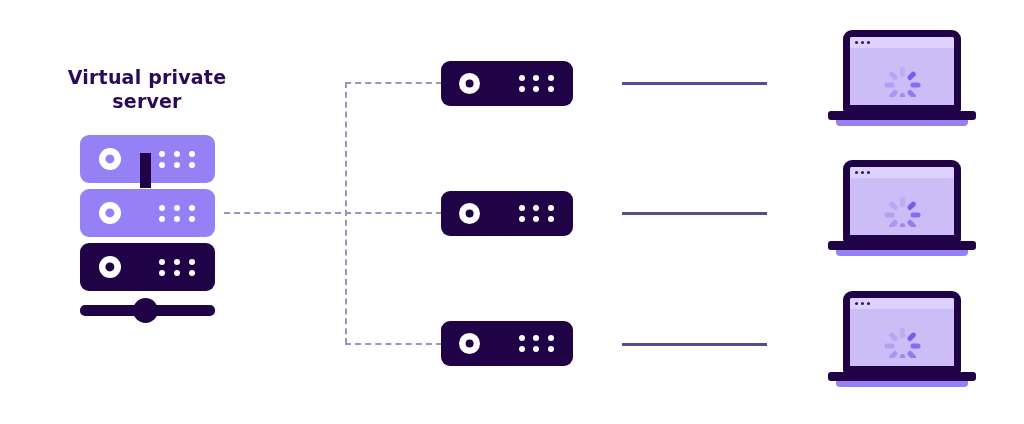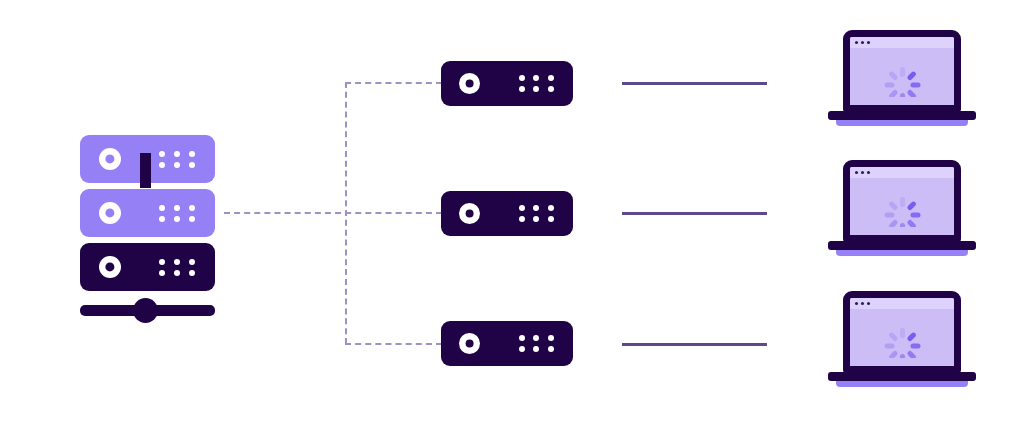--- a/index.html
+++ b/index.html
@@ -197,20 +197,21 @@
     width:132px;height:7px;
     border-radius:0 0 4px 4px;
     background:#9580f5;
   }
 </style>
 </head>
 <body>
 
 <div class="stage">
 
+  <div class="vps-title">Virtual private server</div>
 
   <div id="vps-stack">
 
     <div class="server light" id="vps-srv-1">
       <span class="srv-ring"></span>
       <span class="srv-dots">
         <i></i>
           <i></i>
           <i></i>
           <i></i>

